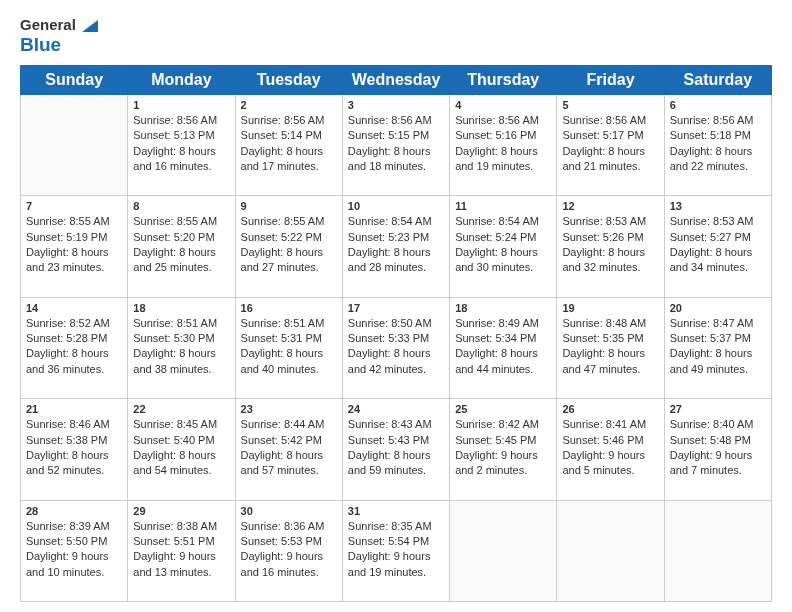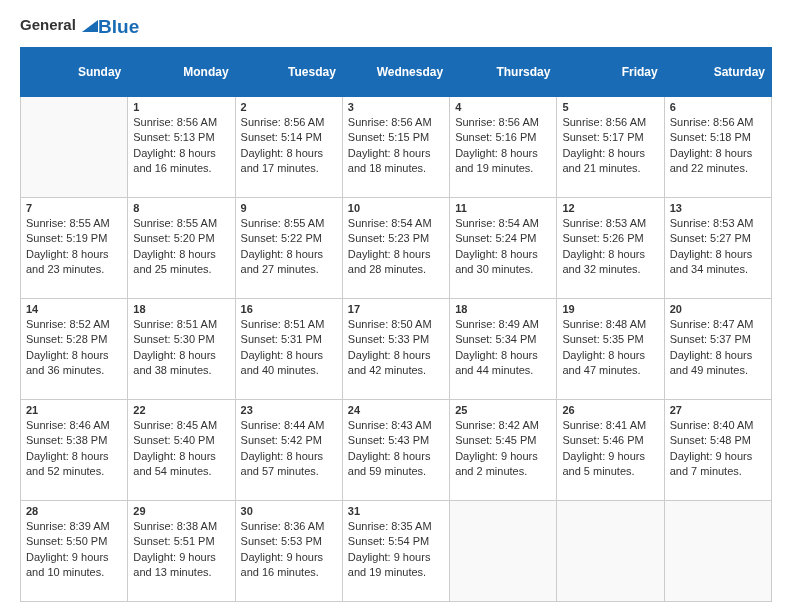--- a/index.html
+++ b/index.html
@@ -41,24 +41,24 @@
       color: #555;
     }
     .calendar-table {
       width: 100%;
       border-collapse: collapse;
       flex: 1;
     }
     .calendar-table th {
       background: #1a6bb5;
       color: #fff;
-      font-size: 12px;
+      font-size: 16px;
       font-weight: bold;
-      padding: 17px 6px;
-      text-align: right;
+      padding: 5px 6px;
+      text-align: center;
       border: 1px solid #1a6bb5;
     }
     .calendar-table td {
       border: 1px solid #ccc;
       vertical-align: top;
       padding: 4px 5px;
       font-size: 9.5px;
       color: #333;
       width: calc(100% / 7);
       height: 88px;
@@ -77,21 +77,21 @@
       background: #f9f9f9;
     }
   </style>
 </head>
 <body>
 
 <div class="page">
   <div class="header">
     <div class="logo">
   <div style="display:flex;align-items:flex-start;gap:4px;">
-    <div style="display:flex;flex-direction:row;align-items:flex-start;">
+    <div style="display:flex;flex-direction:column;align-items:flex-start;">
       <div style="font-size:15px;font-weight:bold;color:#333;line-height:1.2;">General
         <svg style="vertical-align:middle;" width="18" height="12" viewBox="0 0 18 12">
           <polygon points="2,12 18,0 18,12" fill="#1a6bb5"></polygon>
         </svg>
       </div>
       <div style="font-size:19px;font-weight:bold;color:#1a6bb5;line-height:1.2;">Blue</div>
     </div>
   </div>
 </div>
     <div class="title-block">

